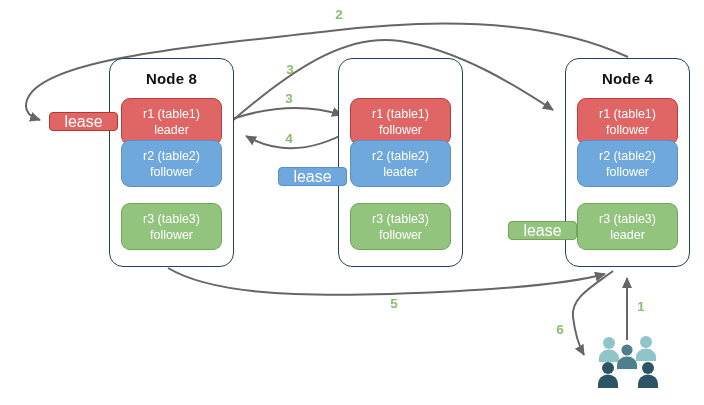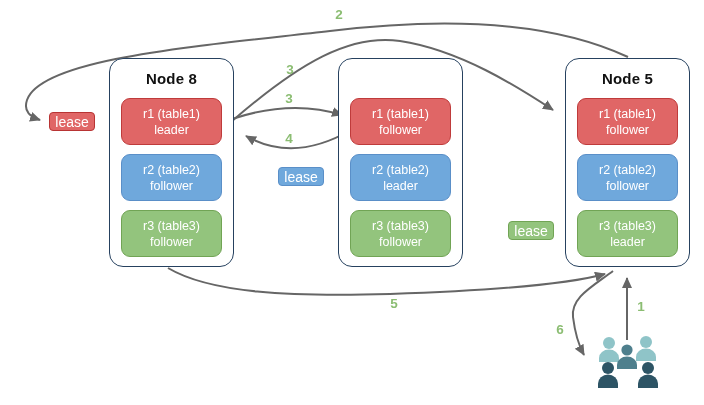--- a/index.html
+++ b/index.html
@@ -17,29 +17,29 @@
     display:block;text-align:center;margin-top:11px;
     font-size:15px;font-weight:bold;color:#111111;letter-spacing:.2px;
   }
   .replica{
     position:absolute;left:11px;right:11px;height:47px;border-radius:9px;
     display:flex;flex-direction:column;align-items:center;justify-content:center;
     color:#ffffff;font-size:12.5px;line-height:1.28;text-align:center;
     box-sizing:border-box;
   }
   .replica.pos0{top:39px;}
-  .replica.pos1{top:95px;}
-  .replica.pos2{top:151px;}
+  .replica.pos1{top:81px;}
+  .replica.pos2{top:144px;}
   .c-red{background:#e06666;border:1.5px solid #bf3b3b;}
   .c-blue{background:#6fa8dc;border:1.5px solid #5a8fc8;}
   .c-green{background:#93c47d;border:1.5px solid #71a455;}
   .lease{
-    position:absolute;width:46px;height:19px;border-radius:4px;
+    position:absolute;width:69px;height:19px;border-radius:4px;
     display:flex;align-items:center;justify-content:center;
-    color:#ffffff;font-size:14px;box-sizing:border-box;
+    color:#ffffff;font-size:16px;box-sizing:border-box;
   }
   .lease-red{left:49px;top:112px;background:#e06666;border:1px solid #b83434;}
   .lease-blue{left:278px;top:167px;background:#6fa8dc;border:1px solid #5a8fc8;}
   .lease-green{left:508px;top:221px;background:#93c47d;border:1px solid #71a455;}
   .step{
     position:absolute;font-size:13.5px;font-weight:bold;color:#8bbd72;
     width:14px;text-align:center;
   }
 </style>
 </head>
@@ -116,21 +116,21 @@
       <span>r2 (table2)</span>
       <span>leader</span>
     </div>
     <div class="replica pos2 c-green">
       <span>r3 (table3)</span>
       <span>follower</span>
     </div>
   </div>
 
   <div class="node" style="left:565px">
-    <span class="node-title">Node 5</span>
+    <span class="node-title">Node 4</span>
     <div class="replica pos0 c-red">
       <span>r1 (table1)</span>
       <span>follower</span>
     </div>
     <div class="replica pos1 c-blue">
       <span>r2 (table2)</span>
       <span>follower</span>
     </div>
     <div class="replica pos2 c-green">
       <span>r3 (table3)</span>

